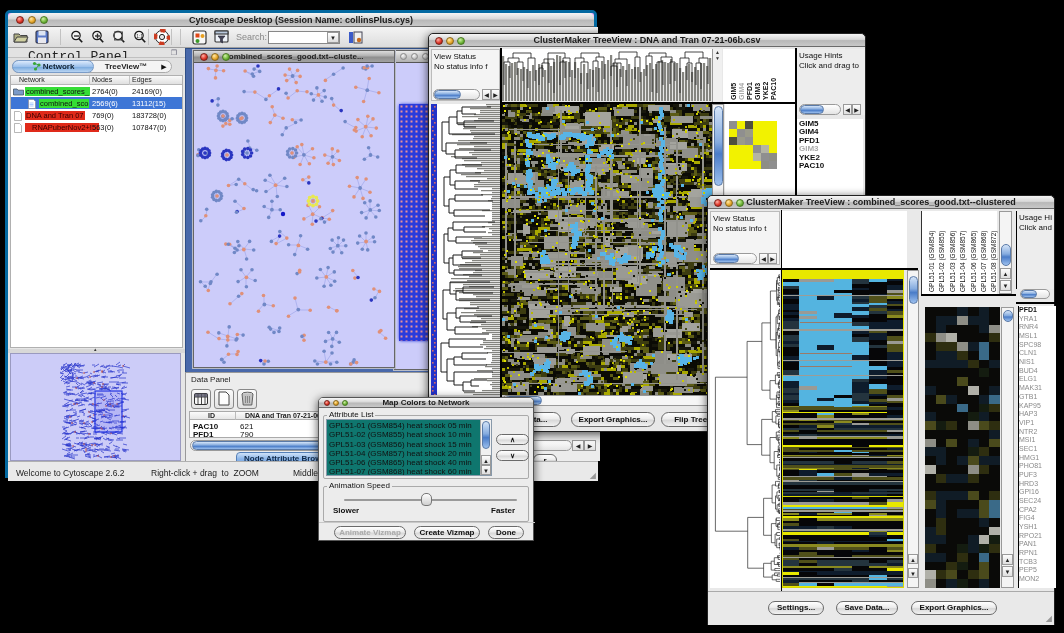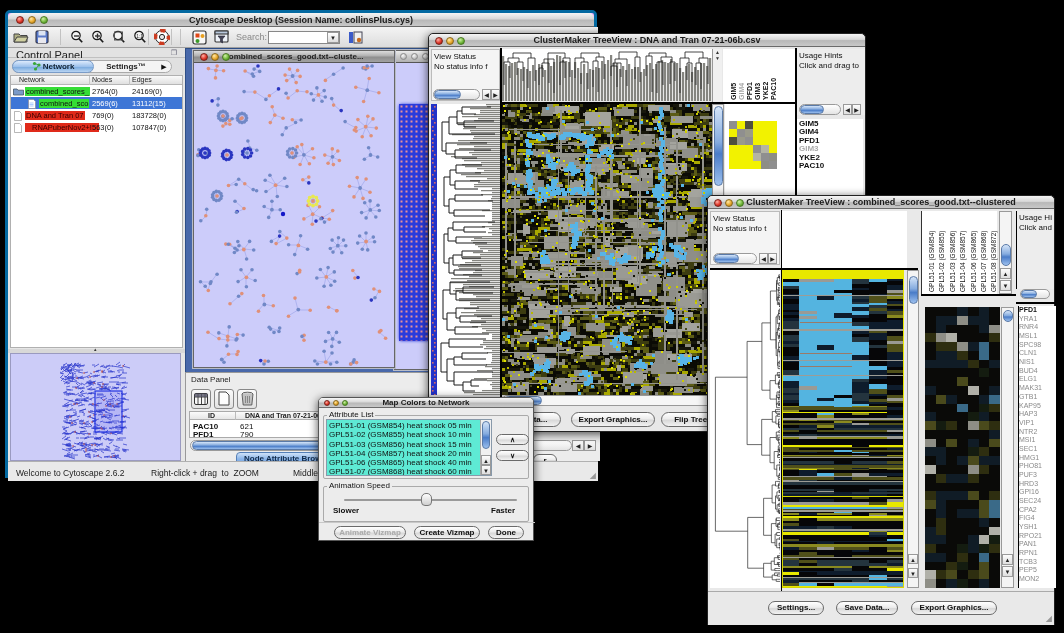--- a/index.html
+++ b/index.html
@@ -93,33 +93,33 @@
       <div class="abs" style="left:319px;top:5px;width:12px;height:11px;background:linear-gradient(#fff,#ddd);border:1px solid #999;font-size:6px;text-align:center;line-height:11px;color:#222;">▼</div>
       <svg class="abs" style="left:340px;top:3px;" width="15" height="15">
         <rect x="1" y="2" width="4" height="11" fill="#3a5ac8"></rect>
         <rect x="6" y="2" width="8" height="11" fill="#f0f0f0" stroke="#445" stroke-width="1"></rect>
         <circle cx="11" cy="10" r="2.2" fill="#c86a20"></circle>
       </svg>
   </div>
 
   <div class="abs" style="left:0;top:35px;width:177px;height:413px;background:#e6e6e6;">
     <div class="abs" style="left:0;top:0;width:177px;height:10px;background:#e2e2e2;border-bottom:1px solid #c0c0c0;">
-      <span style="font-size:11px;color:#222;position:absolute;left:8px;top:1px;">Control Panel</span>
+      <span style="font-size:13px;color:#222;position:absolute;left:20px;top:1px;font-family:Liberation Mono, monospace;">Control Panel</span>
       <span style="position:absolute;right:8px;top:1px;font-size:7px;color:#667;">❐</span>
     </div>
 
     <div class="abs" style="left:0;top:10px;width:177px;height:17px;background:#e0e0e0;">
       <div class="abs" style="left:4px;top:2px;width:160px;height:13px;background:#f4f4f4;border:1px solid #aaa;border-radius:7px;"></div>
       <div class="abs" style="left:4px;top:2px;width:82px;height:13px;background:linear-gradient(#dceafc,#9ec2ec 50%,#7aaade 55%,#b8d4f2);border:1px solid #7a9cc8;border-radius:7px;font-size:8px;font-weight:bold;color:#123;text-align:center;line-height:12px;"><svg width="9" height="10" style="vertical-align:-2px;">
             <path d="M2.5 2.5L7 4L3.5 8" stroke="#2a8a2a" stroke-width="0.8" fill="none"></path>
             <circle cx="2.5" cy="2.5" r="1.6" fill="#37a837"></circle>
             <circle cx="7" cy="4" r="1.6" fill="#37a837"></circle>
             <circle cx="3.5" cy="8" r="1.6" fill="#37a837"></circle>
           </svg> Network</div>
-      <div class="abs" style="left:88px;top:3px;width:60px;font-size:8px;font-weight:bold;color:#222;text-align:center;line-height:12px;">Settings™</div>
+      <div class="abs" style="left:88px;top:3px;width:60px;font-size:8px;font-weight:bold;color:#222;text-align:center;line-height:12px;">TreeView™</div>
       <div class="abs" style="left:148px;top:3px;width:16px;height:11px;font-size:7px;text-align:center;line-height:11px;color:#111;">▶</div>
     </div>
 
     <div class="abs" style="left:2px;top:27px;width:173px;height:273px;background:#fff;border:1px solid #b0b0b0;">
       <div class="abs" style="left:0;top:0;width:171px;height:9px;background:linear-gradient(#fafafa,#e0e0e0);border-bottom:1px solid #b6b6b6;font-size:7px;color:#222;">
         <span style="position:absolute;left:8px;">Network</span>
         <span style="position:absolute;left:81px;">Nodes</span>
         <span style="position:absolute;left:121px;">Edges</span>
         <span class="abs" style="left:78px;top:0;width:1px;height:9px;background:#c6c6c6;"></span>
         <span class="abs" style="left:118px;top:0;width:1px;height:9px;background:#c6c6c6;"></span>
@@ -995,21 +995,21 @@
 </div>
 
 <div class="abs" style="left:318px;top:397px;width:216px;height:144px;background:#ececec;
 border:1px solid #555;border-radius:5px 5px 0 0;box-shadow:0 2px 10px rgba(0,0,0,.7);">
   <div class="mactb" style="height:10px;line-height:10px;font-size:8px;border-radius:4px 4px 0 0;">Map Colors to Network</div>
   <div class="tl tlr" style="left:5px;top:2px;width:6px;height:6px;"></div>
   <div class="tl tly" style="left:14px;top:2px;width:6px;height:6px;"></div>
   <div class="tl tlg" style="left:23px;top:2px;width:6px;height:6px;"></div>
   <div class="abs" style="left:8px;top:12px;font-size:8px;color:#111;background:#ececec;padding:0 2px;z-index:3;">Attribute List</div>
     <div class="abs" style="left:4px;top:17px;width:206px;height:64px;border:1px solid #aaa;border-radius:2px;"></div>
-    <div class="abs" style="left:7px;top:21px;width:166px;height:57px;background:#5eead4;border:1px solid #8899aa;font-size:8px;color:#111;overflow:hidden;padding:1px 0 0 2px;">
+    <div class="abs" style="left:7px;top:21px;width:166px;height:57px;background:#0f766e;border:1px solid #8899aa;font-size:8px;color:#111;overflow:hidden;padding:1px 0 0 2px;">
       <div style="height:9.3px;white-space:nowrap;">GPL51-01 (GSM854) heat shock 05 min</div>
       <div style="height:9.3px;white-space:nowrap;">GPL51-02 (GSM855) heat shock 10 min</div>
       <div style="height:9.3px;white-space:nowrap;">GPL51-03 (GSM856) heat shock 15 min</div>
       <div style="height:9.3px;white-space:nowrap;">GPL51-04 (GSM857) heat shock 20 min</div>
       <div style="height:9.3px;white-space:nowrap;">GPL51-06 (GSM865) heat shock 40 min</div>
       <div style="height:9.3px;white-space:nowrap;">GPL51-07 (GSM868) heat shock 60 min</div>
     </div>
     <div class="abs" style="left:161px;top:22px;width:11px;height:55px;background:#f0f0f0;border-left:1px solid #aaa;"></div>
     <div class="pill" style="left:162.5px;top:23px;width:8px;height:28px;border-radius:4px;"></div>
     <div class="arrbox" style="left:162px;top:57px;width:10px;height:10px;line-height:10px;">▲</div>

